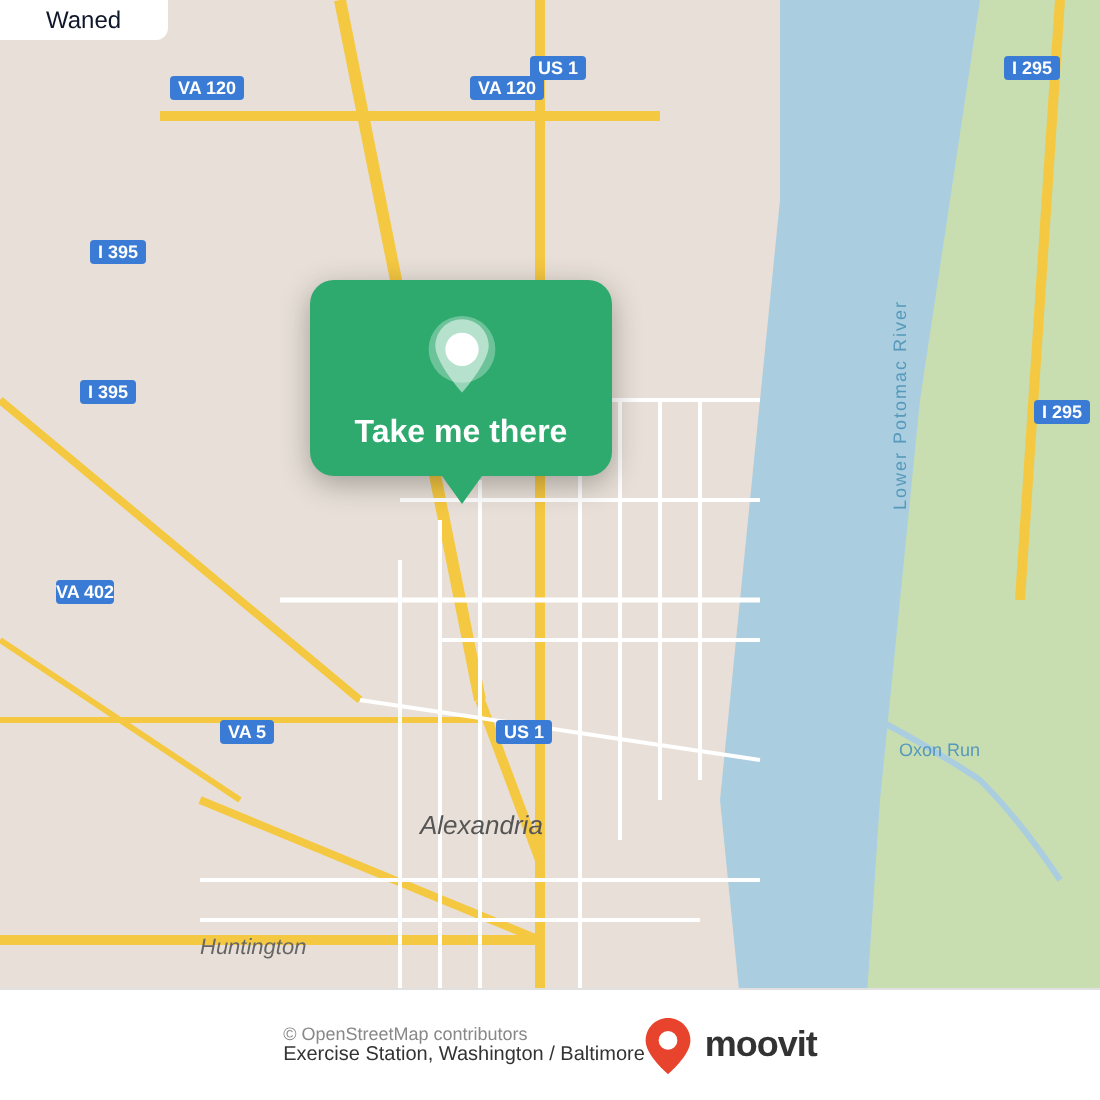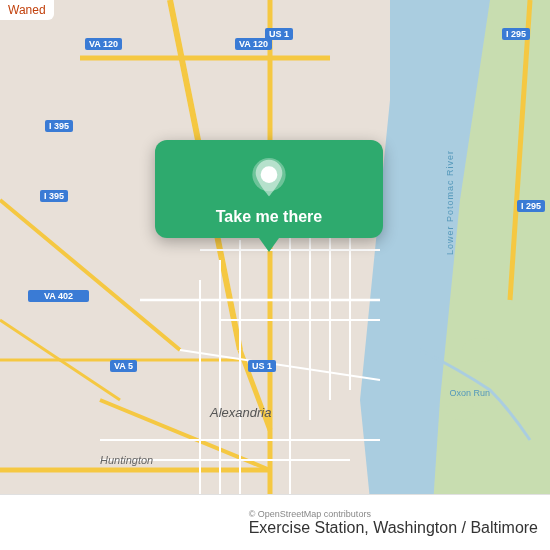--- a/index.html
+++ b/index.html
@@ -119,21 +119,21 @@
 
     
     .road-va402-label {
       position: absolute;
       top: 290px;
       left: 28px;
       background-color: #3a7bd5;
       color: white;
       font-size: 9px;
       font-weight: bold;
-      padding: 1px 16px;
+      padding: 1px 0;
       border-radius: 2px;
     }
 
     
     .road-va7-label {
       position: absolute;
       top: 360px;
       left: 110px;
       background-color: #3a7bd5;
       color: white;
@@ -150,21 +150,21 @@
       left: 210px;
       font-size: 13px;
       color: #555;
       font-style: italic;
       text-align: center;
     }
 
     
     .huntington-label {
       position: absolute;
-      bottom: 84px;
+      bottom: 70px;
       left: 100px;
       font-size: 11px;
       color: #666;
       font-style: italic;
       text-align: center;
     }
 
     
     .river-label {
       position: absolute;
@@ -173,32 +173,32 @@
       font-size: 9px;
       color: #5599bb;
       writing-mode: vertical-rl;
       transform: rotate(180deg);
       letter-spacing: 1px;
     }
 
     
     .oxon-label {
       position: absolute;
-      bottom: 152px;
+      bottom: 170px;
       right: 60px;
       font-size: 9px;
       color: #5599bb;
     }
 
     
     .tooltip-card {
       position: absolute;
       top: 140px;
       left: 155px;
-      width: 228px;
+      width: 151px;
       background-color: #2eaa6e;
       border-radius: 12px;
       display: flex;
       flex-direction: column;
       align-items: center;
       padding: 18px 20px 12px;
       box-shadow: 0 4px 15px rgba(0,0,0,0.3);
       cursor: pointer;
     }
 
@@ -232,35 +232,35 @@
       position: absolute;
       bottom: 0;
       left: 0;
       right: 0;
       height: 56px;
       background-color: white;
       display: flex;
       align-items: center;
       padding: 0 12px;
       border-top: 1px solid #e0e0e0;
-      justify-content: flex-end;
+      justify-content: center;
     }
 
     .bottom-left {
       display: flex;
       flex-direction: column;
     }
 
     .copyright-text {
       font-size: 9px;
       color: #888;
     }
 
     .location-text {
-      font-size: 16px;
+      font-size: 10px;
       color: #333;
       font-weight: 500;
     }
 
     .moovit-logo {
       display: flex;
       align-items: center;
       gap: 6px;
     }
 
@@ -275,23 +275,23 @@
       color: #333;
       letter-spacing: -0.5px;
     }
 
     
     .top-tab {
       position: absolute;
       top: 0;
       left: 0;
       background: white;
-      padding: 3px 8px;
+      padding: 3px 23px;
       font-size: 12px;
-      color: #c2410c;
+      color: #0f172a;
       border-bottom-right-radius: 6px;
     }
 
     
     svg.roads {
       position: absolute;
       inset: 0;
       width: 550px;
       height: 550px;
     }
@@ -380,15 +380,23 @@
     <span class="tooltip-text">Take me there</span>
   </div>
 
   <div class="top-tab">Waned</div>
 
   <div class="bottom-bar">
     <div class="bottom-left">
       <span class="copyright-text">© OpenStreetMap contributors</span>
       <span class="location-text">Exercise Station, Washington / Baltimore</span>
     </div>
+    <div class="moovit-logo">
+
+      <svg class="moovit-pin" viewBox="0 0 24 30" xmlns="http://www.w3.org/2000/svg">
+        <path d="M12 0 C5.37 0 0 5.37 0 12 C0 20 12 30 12 30 C12 30 24 20 24 12 C24 5.37 18.63 0 12 0Z" fill="#e8432d"></path>
+        <circle cx="12" cy="12" r="5" fill="white"></circle>
+      </svg>
+      <span class="moovit-text">moovit</span>
+    </div>
   </div>
 
 </div>
 
 </body></html>

